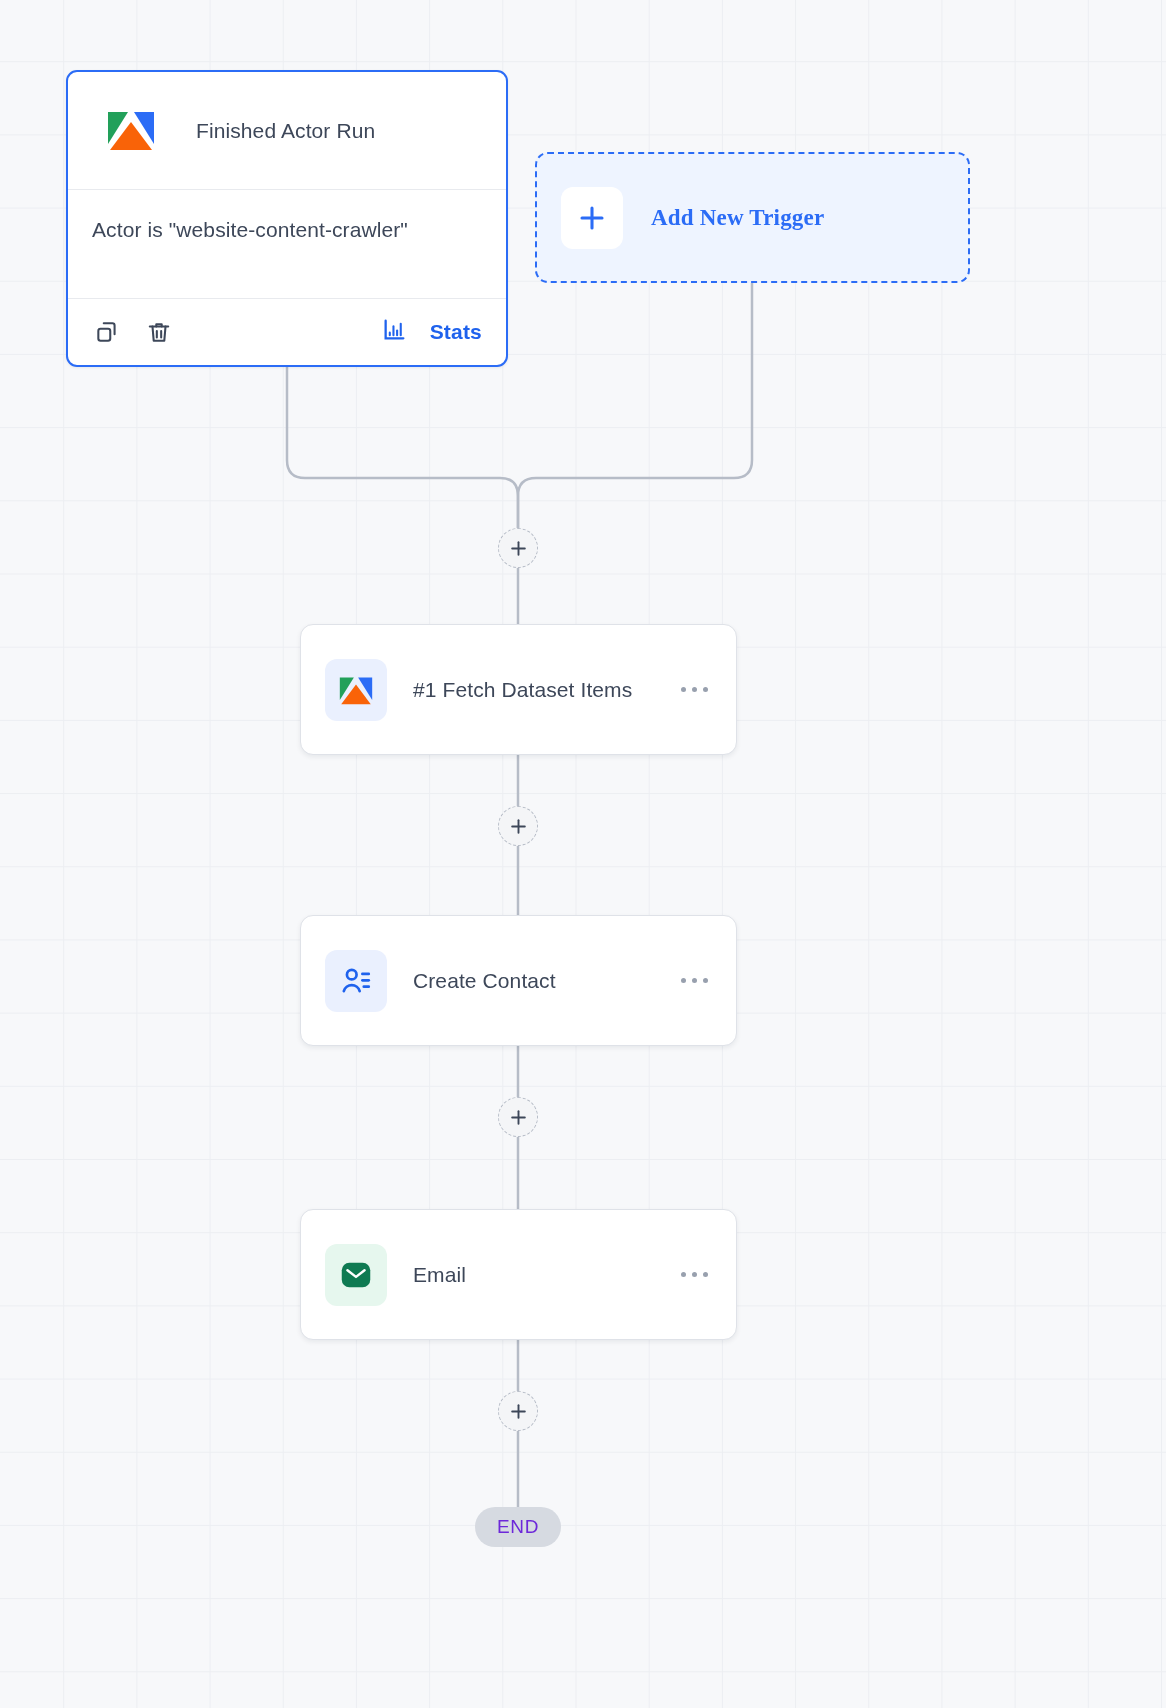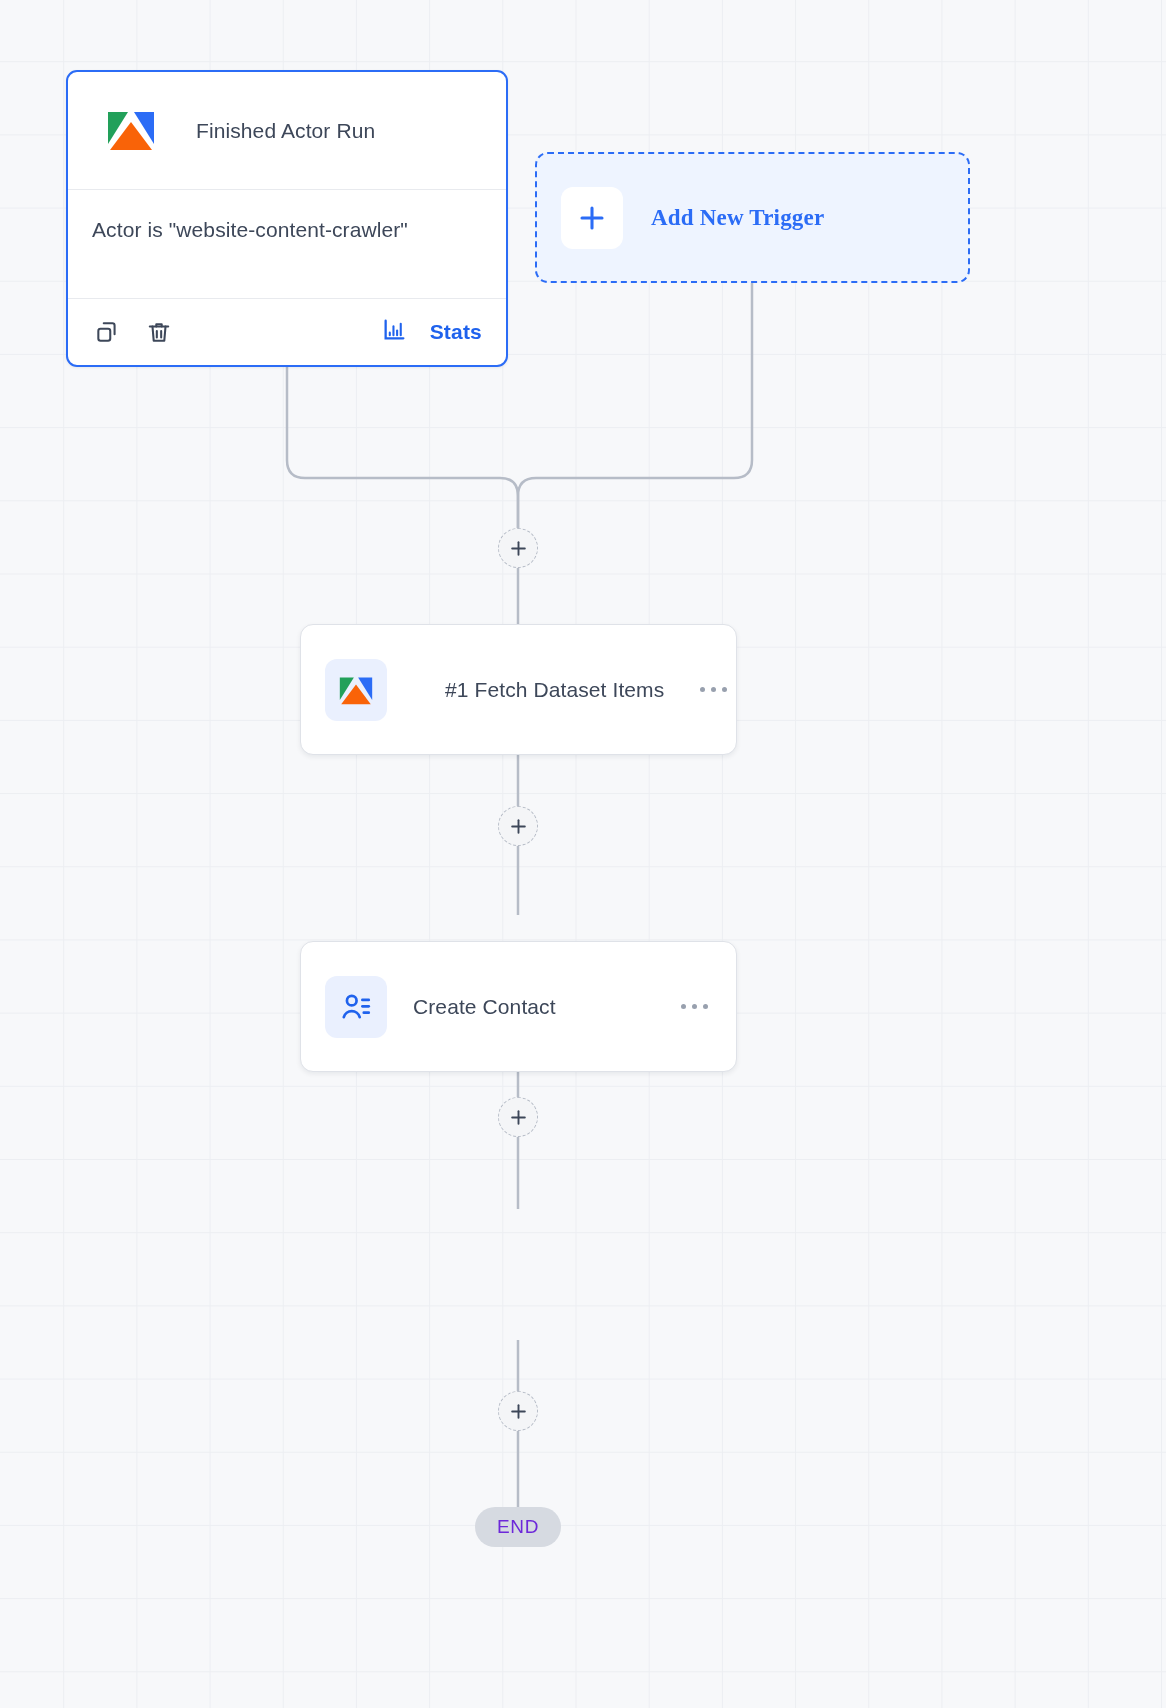--- a/index.html
+++ b/index.html
@@ -289,52 +289,66 @@
     </svg>
   </div>
 
   <div class="plus-node" style="left:498px; top:1391px;">
     <svg width="19" height="19" viewBox="0 0 24 24" fill="none" stroke="#3d4759" stroke-width="2.4" stroke-linecap="round">
       <line x1="12" y1="4" x2="12" y2="20"></line>
         <line x1="4" y1="12" x2="20" y2="12"></line>
     </svg>
   </div>
 
-  <div class="node" style="top:624px;gap:32px;">
+  <div class="node" style="top:624px;">
     <span class="tile tile-blue">
       <svg width="38" height="33" viewBox="0 0 54 46">
         <polygon points="4,6 24,6 4,38" fill="#22a05a"></polygon>
         <polygon points="50,6 30,6 50,38" fill="#2b6cf6"></polygon>
         <polygon points="27,16 48,44 6,44" fill="#f96308"></polygon>
       </svg>
     </span>
     <span class="label">#1 Fetch Dataset Items</span>
     <span class="dots">
       <i></i>
         <i></i>
         <i></i>
     </span>
   </div>
 
-  <div class="node" style="top:941px;">
+  <div class="node" style="top:915px;">
     <span class="tile tile-blue">
       <svg width="34" height="34" viewBox="0 0 24 24" fill="none" stroke="#1f62ed" stroke-width="1.9" stroke-linecap="round">
         <circle cx="9" cy="7.5" r="3.4"></circle>
         <path d="M3.4 19.2a5.8 5.8 0 0 1 11.2 0"></path>
         <line x1="16.5" y1="7" x2="21" y2="7"></line>
         <line x1="16.5" y1="11.5" x2="21" y2="11.5"></line>
         <line x1="17.5" y1="16" x2="21" y2="16"></line>
       </svg>
     </span>
     <span class="label">Create Contact</span>
     <span class="dots">
       <i></i>
         <i></i>
         <i></i>
     </span>
   </div>
 
+  <div class="node" style="top:1209px;">
+    <span class="tile tile-green">
+      <svg width="38" height="38" viewBox="0 0 40 40">
+        <rect x="5" y="7" width="30" height="26" rx="8" fill="#0f7a52"></rect>
+        <path d="M11 15l9 7 9-7" fill="none" stroke="#ffffff" stroke-width="2.6" stroke-linecap="round" stroke-linejoin="round"></path>
+      </svg>
+    </span>
+    <span class="label">Email</span>
+    <span class="dots">
+      <i></i>
+        <i></i>
+        <i></i>
+    </span>
+  </div>
 
   <div class="end-pill">
     <span>END</span>
   </div>
 
 </div>
 
 </body></html>

